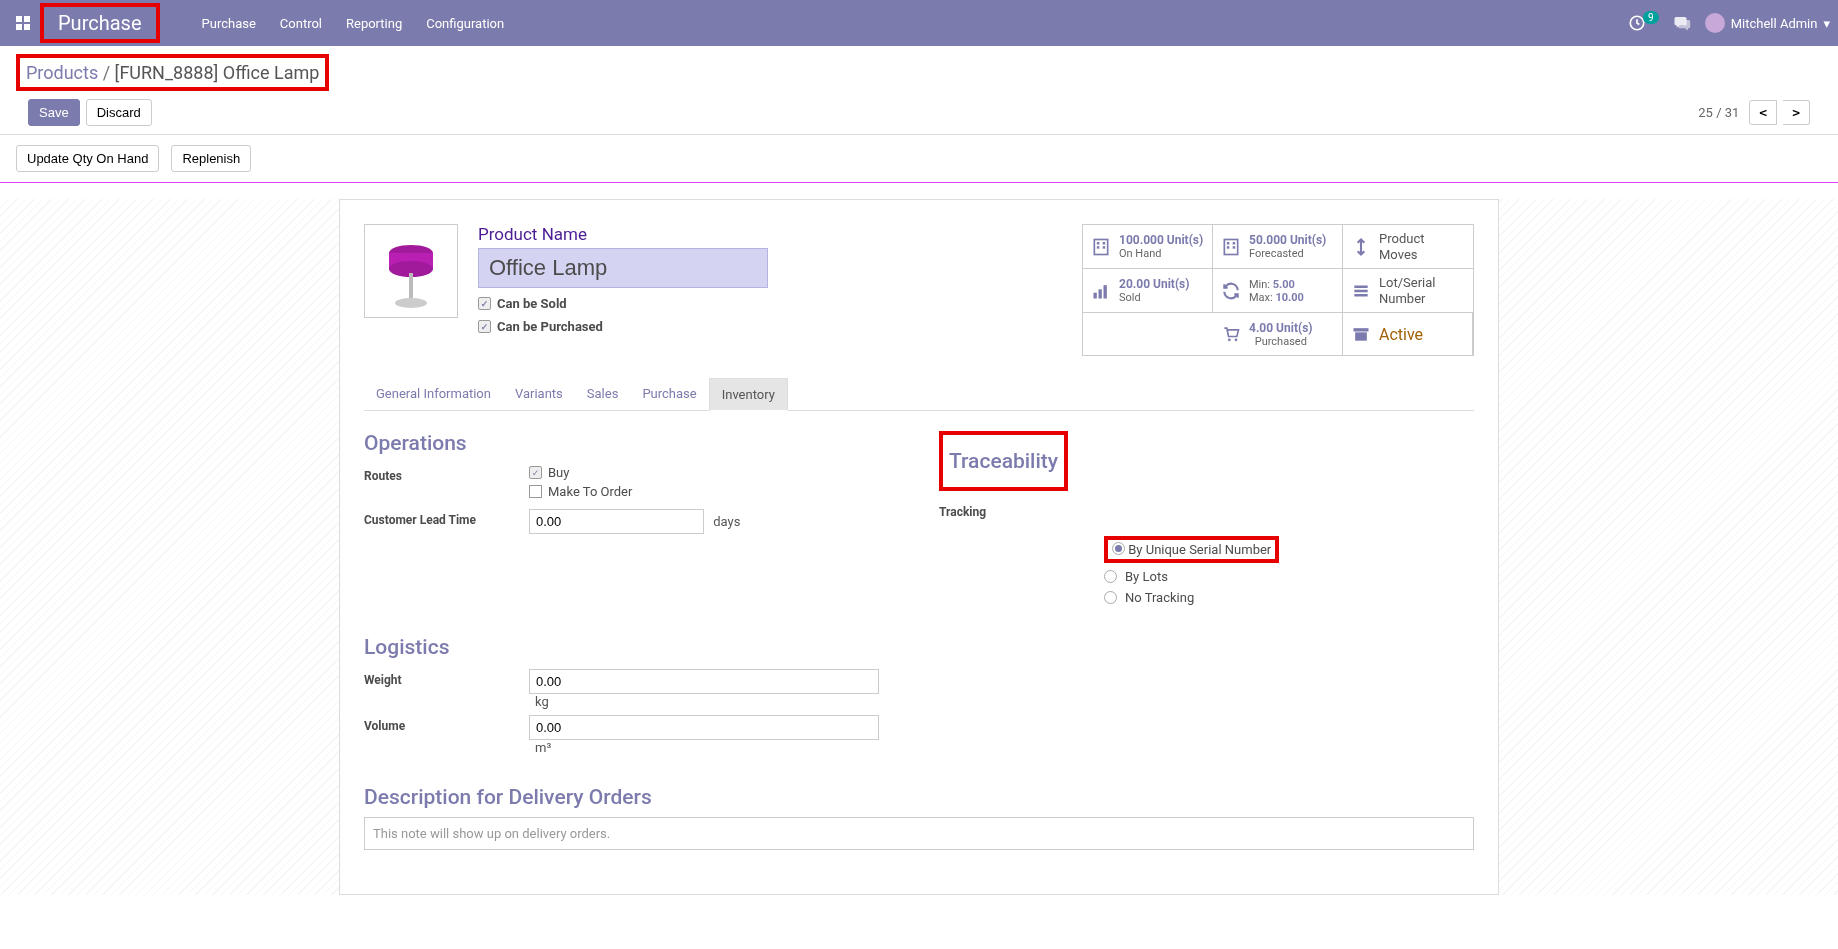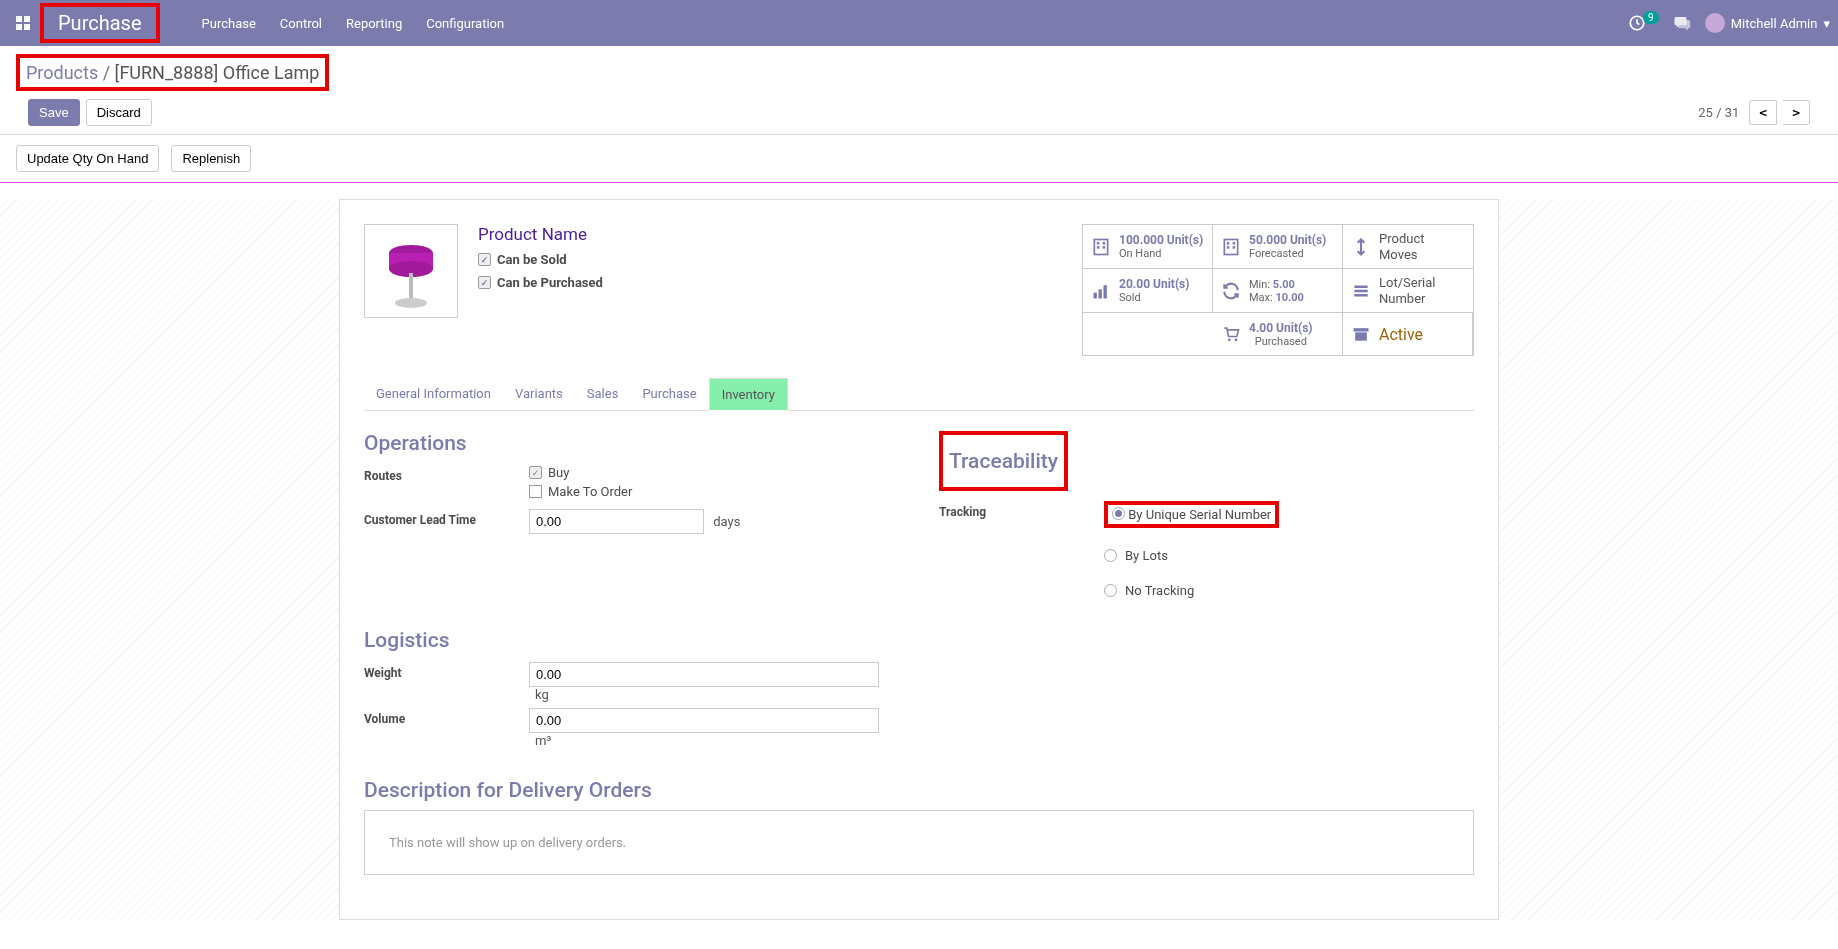--- a/index.html
+++ b/index.html
@@ -58,48 +58,48 @@
 .stat-text { display: flex; flex-direction: column; font-size: 11px; line-height: 1.2; }
 .stat-val { color: #7c7bad; font-weight: bold; font-size: 12px; }
 .stat-lbl { color: #666; }
 .stat-row7 .stat-lbl.active-lbl { color: #a16207; font-size: 16px;}
 .stat-minmax { font-size: 11px; color: #666; }
 .stat-minmax b { color: #7c7bad; font-weight: bold;}
 
 
 .tabs { display: flex; border-bottom: 1px solid #ddd; margin-top: 22px; }
 .tab { padding: 8px 12px; color: #7c7bad; cursor: pointer; }
-.tab.active { color: #555; border: 1px solid #ddd; border-bottom: 1px solid #fff; margin-bottom: -1px; background: #86efac;}
+.tab.active { color: #555; border: 1px solid #ddd; border-bottom: 1px solid #fff; margin-bottom: -1px; background: #e5e5e5;}
 
 
 .tab-content { padding: 20px 0; }
 .two-col { display: flex; gap: 40px; }
 .col { flex: 1; }
 h2.section { color: #7c7bad; font-size: 21px; font-weight: 500; margin-bottom: 10px; }
 .section-wrap { display: inline-block; padding: 14px 6px; }
 .form-row { display: flex; align-items: flex-start; margin-bottom: 6px; }
 .form-label { width: 165px; font-weight: bold; font-size: 12px; color: #4c4c4c; padding-top: 4px;}
 .form-value { flex: 1; }
 .chk-line { display: flex; align-items: center; gap: 6px; margin-bottom: 4px;}
 .chkbox { width: 13px; height: 13px; border: 1px solid #999; background: #fff; display: inline-flex; align-items: center; justify-content: center; font-size: 9px;}
 .text-input { border: 1px solid #ccc; padding: 4px 6px; font-size: 13px; width: 175px; }
 .text-input.wide { width: 350px; }
 .many2one { display: flex; align-items: center; }
 .many2one .text-input { background: #d4d3f2; border: 1px solid #b5b3e0; width: 360px; }
 .many2one .caret-down { margin-left: -18px; color: #7c7bad; pointer-events: none; font-size: 10px;}
 .ext-link { margin-left: 12px; color: #7c7bad; cursor: pointer; }
 .unit { margin-left: 6px; color: #555; }
-.radio-col { display: flex; flex-direction: column; gap: 20px; }
+.radio-col { display: flex; flex-direction: column; gap: 6px; margin-top: 35px; }
 .radio-line { display: flex; align-items: center; gap: 8px; }
 .radio-dot { width: 13px; height: 13px; border-radius: 50%; border: 1px solid #aaa; display: inline-flex; align-items: center; justify-content: center;}
 .radio-dot.sel::after { content: ''; width: 7px; height: 7px; border-radius: 50%; background: #7c7bad; }
 .radio-box { padding: 2px 4px; display: inline-flex; }
 
 h2.desc-section { color: #7c7bad; font-size: 21px; font-weight: 500; margin-top: 24px; margin-bottom: 8px; }
-.desc-box { border: 1px solid #ccc; padding: 24px; color: #999; width: 100%; min-height: 30px;}
+.desc-box { border: 1px solid #ccc; padding: 8px; color: #999; width: 100%; min-height: 30px;}
 
 .chev { font-family: monospace; font-weight: bold;}
 .icon-fill { fill: #7c7bad; }
 </style>
 </head>
 <body>
 
 <div class="navbar">
   <div class="apps-btn">
     <svg width="16" height="16" viewBox="0 0 16 16">
@@ -170,20 +170,21 @@
       <svg width="60" height="80" viewBox="0 0 60 80">
         <ellipse cx="30" cy="22" rx="22" ry="8" fill="#a01a9b"></ellipse>
         <rect x="8" y="22" width="44" height="16" fill="#b81fb2"></rect>
         <ellipse cx="30" cy="38" rx="22" ry="8" fill="#a01a9b"></ellipse>
         <rect x="28" y="42" width="4" height="26" fill="#bbb"></rect>
         <ellipse cx="30" cy="72" rx="16" ry="5" fill="#ccc"></ellipse>
       </svg>
     </div>
     <div class="prod-name-block">
       <div class="prod-name-label">Product Name</div>
+      <input class="prod-name-input" value="Office Lamp" style="">
       <div class="checkbox-row">
         <span class="chk-sm">✓</span>
         <span>Can be Sold</span>
       </div>
       <div class="checkbox-row">
         <span class="chk-sm">✓</span>
         <span>Can be Purchased</span>
       </div>
     </div>
 

